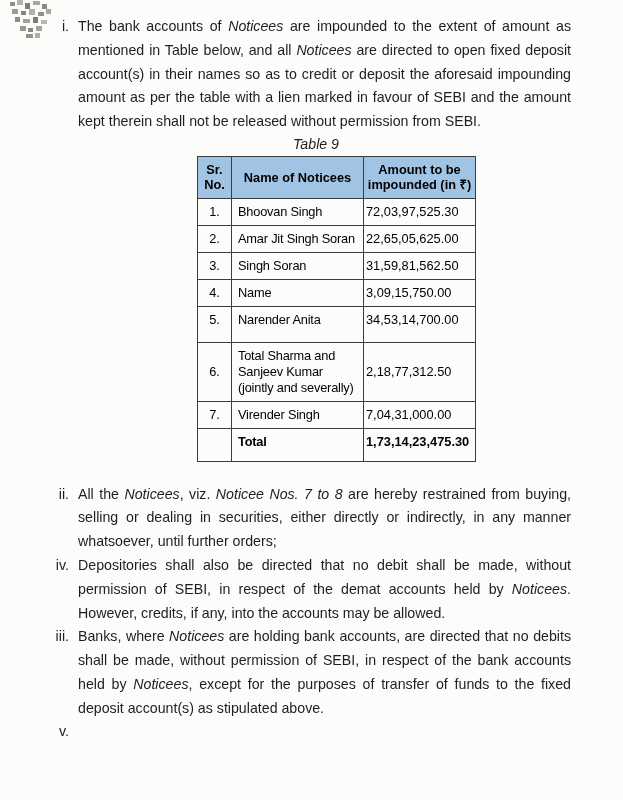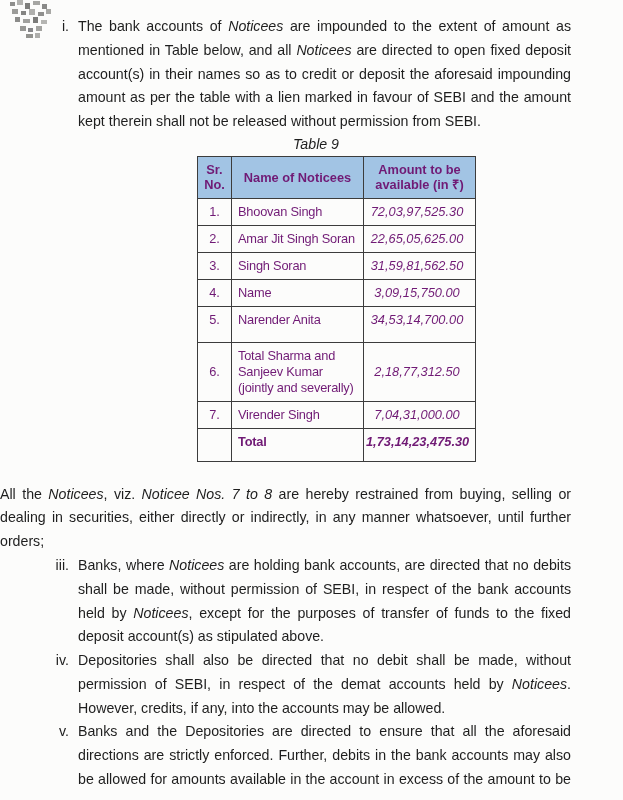--- a/index.html
+++ b/index.html
@@ -43,39 +43,39 @@
     font-style: italic;
     font-size: 14.2px;
     text-align: center;
     margin-bottom: 4px;
   }
   table.t9 {
     border-collapse: collapse;
     table-layout: fixed;
     width: 278px;
     font-size: 12.8px;
-    color: #701a75;
+    color: #000000;
   }
   table.t9 th, table.t9 td {
     border: 1px solid var(--tbl-border, #3c3c3c);
     vertical-align: middle;
   }
   table.t9 th {
     background: var(--hdr-bg, #a2c4e4);
     font-weight: bold;
     padding: 5px 2px;
     line-height: 1.2;
     text-align: center;
   }
   col.c-sr  { width: 34px; }
   col.c-name{ width: 132px; }
   col.c-amt { width: 112px; }
   td.sr   { text-align: center; padding: 5px 2px; }
   td.name { padding: 5px 3px 5px 6px; letter-spacing: -0.2px; line-height: 1.25; margin-left: 48px; }
-  td.amt  { text-align: center; padding: 5px 7px 5px 2px; font-style: italic; }
+  td.amt  { text-align: left; padding: 5px 7px 5px 2px; }
   tr.tall td { padding-bottom: 14px; }
   tr.total td { font-weight: bold; padding-top: 5px; padding-bottom: 11px; }
 </style>
 </head>
 <body>
 
 <div class="page">
 
   <svg class="noise" width="48" height="42">
     <rect x="2" y="2" width="5" height="4" fill="#8f8f8d"></rect>
@@ -111,21 +111,21 @@
       <table class="t9">
         <colgroup>
             <col class="c-sr">
             <col class="c-name">
             <col class="c-amt">
           </colgroup>
         <thead>
           <tr>
             <th><span>Sr. No.</span></th>
             <th><span>Name of </span><span class="it">Noticees</span></th>
-            <th><span>Amount to be available (in ₹)</span></th>
+            <th><span>Amount to be impounded (in ₹)</span></th>
           </tr>
         </thead>
         <tbody>
           <tr>
             <td class="sr">1.</td>
             <td class="name">Bhoovan Singh</td>
             <td class="amt">72,03,97,525.30</td>
           </tr>
           <tr>
             <td class="sr">2.</td>
@@ -160,32 +160,32 @@
           <tr class="total">
             <td class="sr"></td>
             <td class="name">Total</td>
             <td class="amt">1,73,14,23,475.30</td>
           </tr>
         </tbody>
       </table>
     </div>
 
     <div class="item">
+      <div class="marker">ii.</div>
       <div class="text"><span>All the </span><span class="it">Noticees</span><span>, viz. </span><span class="it">Noticee Nos. 7 to 8</span><span> are hereby restrained from buying, selling or dealing in securities, either directly or indirectly, in any manner whatsoever, until further orders;</span></div>
+    </div>
+
+    <div class="item">
+      <div class="marker">iv.</div>
+      <div class="text"><span>Depositories shall also be directed that no debit shall be made, without permission of SEBI, in respect of the demat accounts held by </span><span class="it">Noticees</span><span>. However, credits, if any, into the accounts may be allowed.</span></div>
     </div>
 
     <div class="item">
       <div class="marker">iii.</div>
       <div class="text"><span>Banks, where </span><span class="it">Noticees</span><span> are holding bank accounts, are directed that no debits shall be made, without permission of SEBI, in respect of the bank accounts held by </span><span class="it">Noticees</span><span>, except for the purposes of transfer of funds to the fixed deposit account(s) as stipulated above.</span></div>
     </div>
 
     <div class="item">
-      <div class="marker">iv.</div>
-      <div class="text"><span>Depositories shall also be directed that no debit shall be made, without permission of SEBI, in respect of the demat accounts held by </span><span class="it">Noticees</span><span>. However, credits, if any, into the accounts may be allowed.</span></div>
-    </div>
-
-    <div class="item">
       <div class="marker">v.</div>
-      <div class="text justify-last"><span>Banks and the Depositories are directed to ensure that all the aforesaid directions are strictly enforced. Further, debits in the bank accounts may also be allowed for amounts available in the account in excess of the amount to be</span></div>
     </div>
 
   </div>
 </div>
 
 </body></html>

